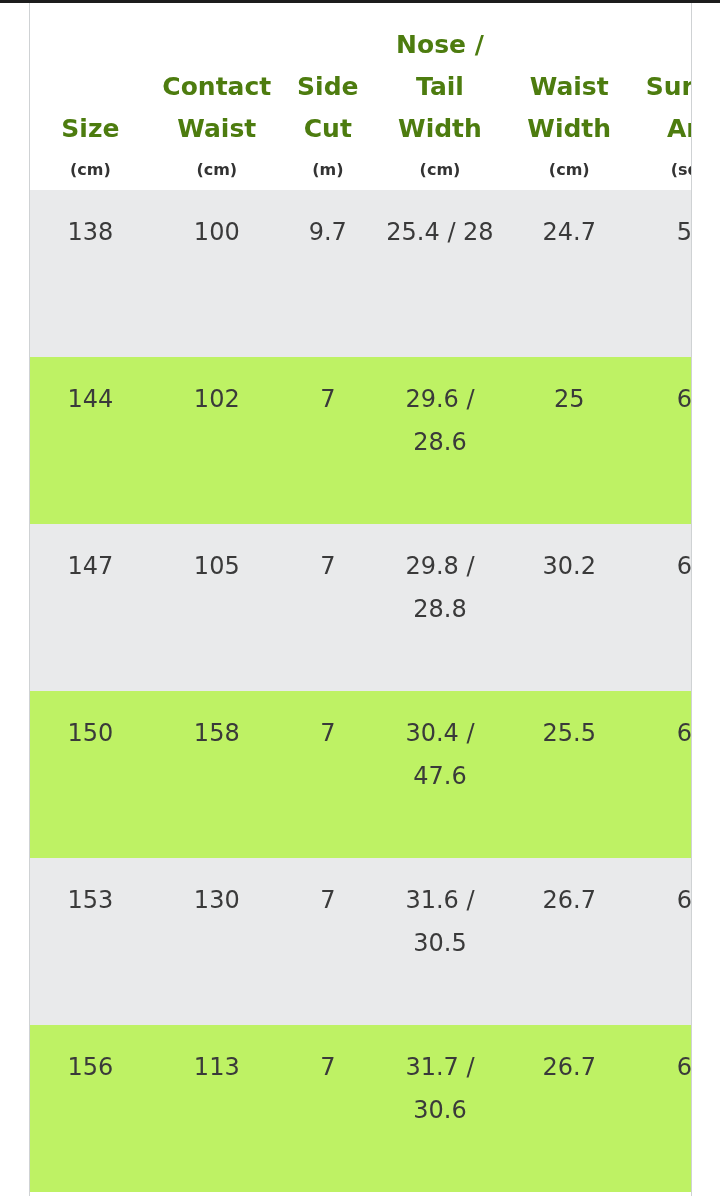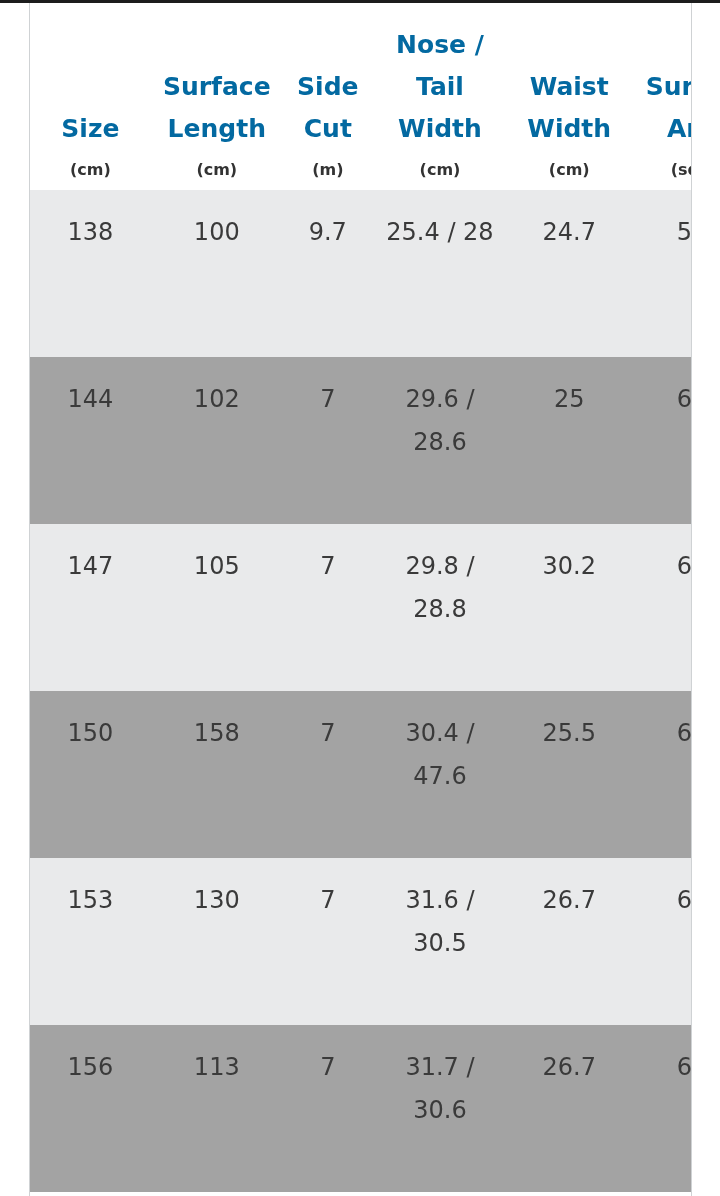--- a/index.html
+++ b/index.html
@@ -79,21 +79,21 @@
     background: #ffffff;
   }
   .th-inner {
     display: block;
   }
   .th-label {
     display: block;
     font-size: 25px;
     line-height: 42px;
     font-weight: bold;
-    color: #0369a1;
+    color: #4d7c0f;
     white-space: normal;
   }
   .th-unit {
     display: block;
     font-size: 16px;
     line-height: 40px;
     font-weight: bold;
     color: #333333;
   }
 
@@ -105,21 +105,21 @@
     line-height: 43px;
     color: #3a3a3a;
     font-weight: normal;
     height: 167px;
     box-sizing: border-box;
   }
   table.size-chart tbody tr.shaded td {
     background: #e9eaeb;
   }
   table.size-chart tbody tr.plain td {
-    background: #a3a3a3;
+    background: #bef264;
   }
   .cell-text {
     display: block;
     padding-top: 21px;
   }
 </style>
 </head>
 <body>
 
 <div class="top-rule"></div>
@@ -139,21 +139,21 @@
     <thead>
       <tr>
         <th>
           <span class="th-inner">
             <span class="th-label">Size</span>
             <span class="th-unit">(cm)</span>
           </span>
         </th>
         <th>
           <span class="th-inner">
-            <span class="th-label">Surface Length</span>
+            <span class="th-label">Contact Waist</span>
             <span class="th-unit">(cm)</span>
           </span>
         </th>
         <th>
           <span class="th-inner">
             <span class="th-label">Side Cut</span>
             <span class="th-unit">(m)</span>
           </span>
         </th>
         <th>

